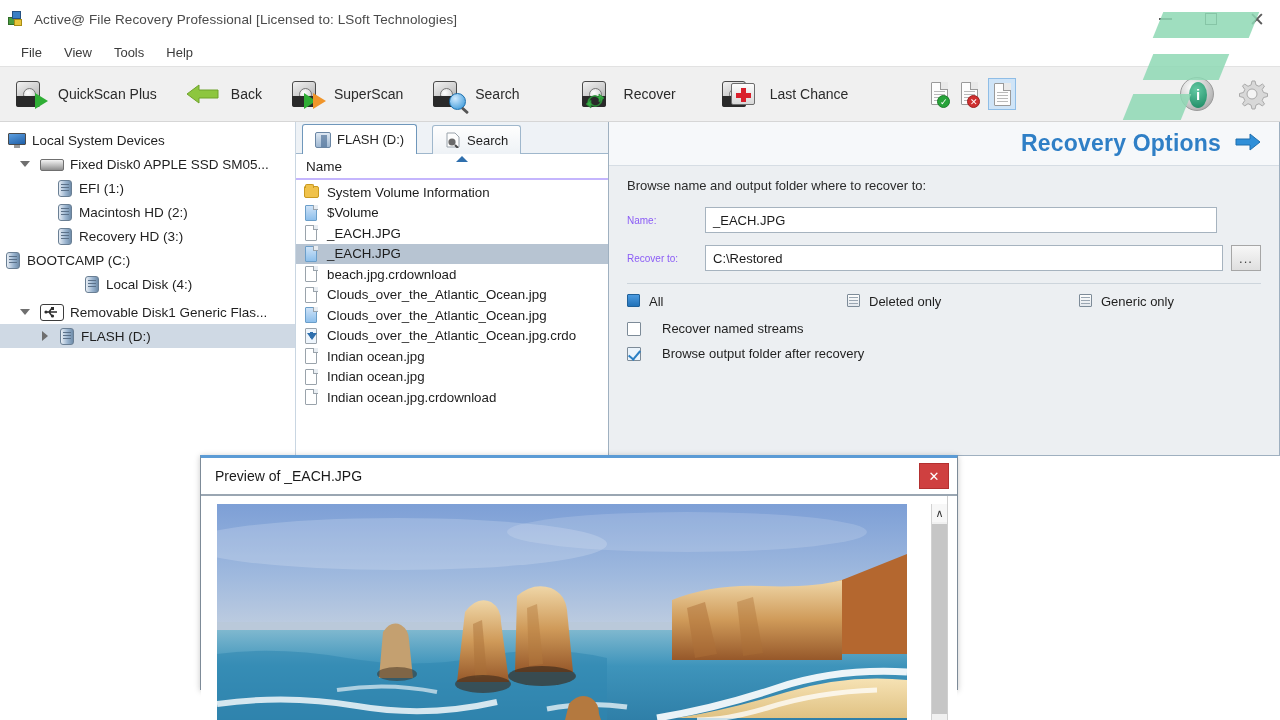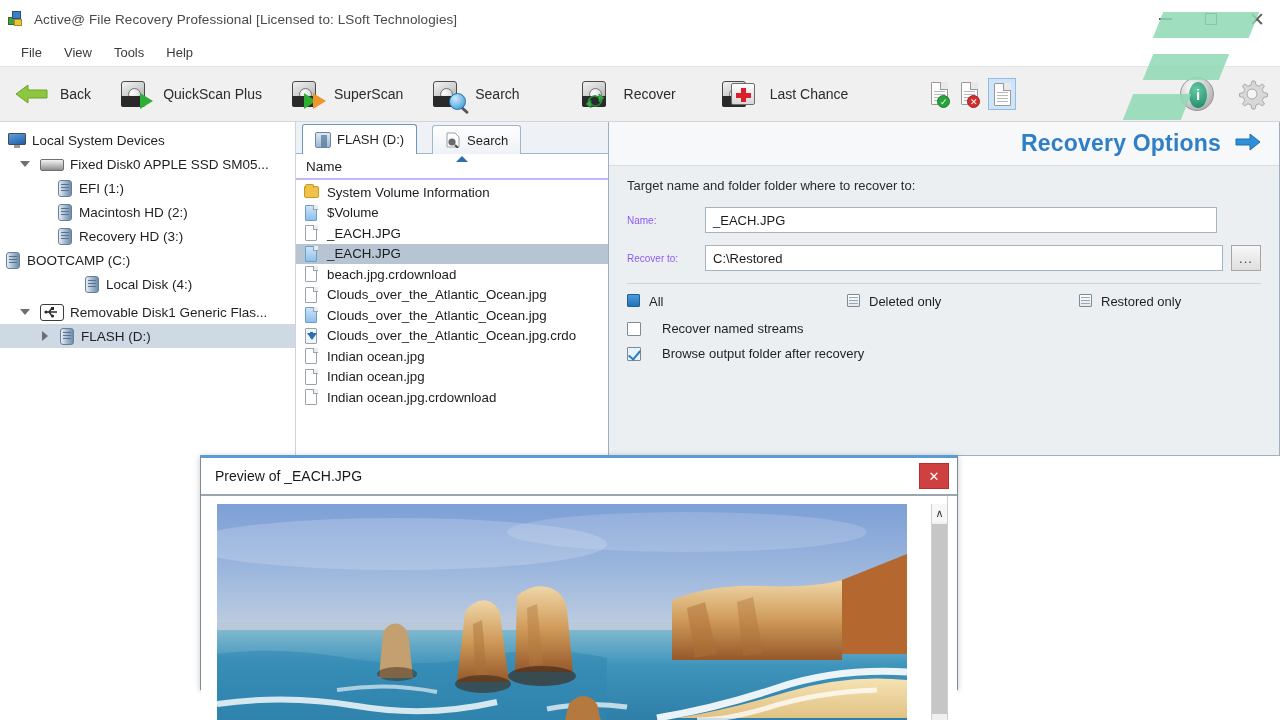--- a/index.html
+++ b/index.html
@@ -317,35 +317,35 @@
   <div class="menubar">
     <div class="menu-item">File</div>
     <div class="menu-item">View</div>
     <div class="menu-item">Tools</div>
     <div class="menu-item">Help</div>
   </div>
 
   <div class="toolbar">
 
     <div class="tb-item">
+      <div class="tb-ico">
+        <div class="disk"></div>
+          <div class="disk-dark"></div>
+          <div class="badge-green-arrow"></div>
+      </div>
+      <div class="lbl">QuickScan Plus</div>
+    </div>
+
+    <div class="tb-item">
       <div class="ico-back">
         <svg width="36" height="24" viewBox="0 0 36 24">
           <path d="M2 12 L14 3 L14 8 L33 8 L33 16 L14 16 L14 21 Z" fill="#8dc63f" stroke="#6fa32c" stroke-width="1"></path>
         </svg>
       </div>
       <div class="lbl">Back</div>
-    </div>
-
-    <div class="tb-item">
-      <div class="tb-ico">
-        <div class="disk"></div>
-          <div class="disk-dark"></div>
-          <div class="badge-green-arrow"></div>
-      </div>
-      <div class="lbl">QuickScan Plus</div>
     </div>
 
     <div class="tb-item">
       <div class="tb-ico">
         <div class="disk"></div>
           <div class="disk-dark"></div>
         <div class="badge-green-arrow2"></div>
           <div class="badge-orange-arrow"></div>
       </div>
       <div class="lbl">SuperScan</div>
@@ -617,21 +617,21 @@
     <div class="rec-head">
       <div class="rec-title">Recovery Options</div>
       <div class="rec-arrow">
         <svg width="26" height="20" viewBox="0 0 26 20">
           <path d="M1 7 h14 v-5 l10 8 -10 8 v-5 h-14 z" fill="#2f8fd8" stroke="#1f6fae" stroke-width="1"></path>
         </svg>
       </div>
     </div>
 
     <div class="rec-body">
-      <div class="rec-note">Target name and folder folder where to recover to:</div>
+      <div class="rec-note">Browse name and output folder where to recover to:</div>
 
       <div class="frm-row">
         <div class="frm-lbl">Name:</div>
         <div class="frm-input" style="margin-right:44px">_EACH.JPG</div>
       </div>
 
       <div class="frm-row">
         <div class="frm-lbl">Recover to:</div>
         <div class="frm-input">C:\Restored</div>
         <div class="browse-btn">...</div>
@@ -643,21 +643,21 @@
         <div class="radio-opt" style="width:220px">
           <span class="sqbox on"></span>
           <span>All</span>
         </div>
         <div class="radio-opt" style="width:232px">
           <span class="sqbox off"></span>
           <span>Deleted only</span>
         </div>
         <div class="radio-opt">
           <span class="sqbox off"></span>
-          <span>Restored only</span>
+          <span>Generic only</span>
         </div>
       </div>
 
       <div class="chk-row">
         <span class="chkbox"></span>
         <span>Recover named streams</span>
       </div>
       <div class="chk-row">
         <span class="chkbox checked"></span>
         <span>Browse output folder after recovery</span>

